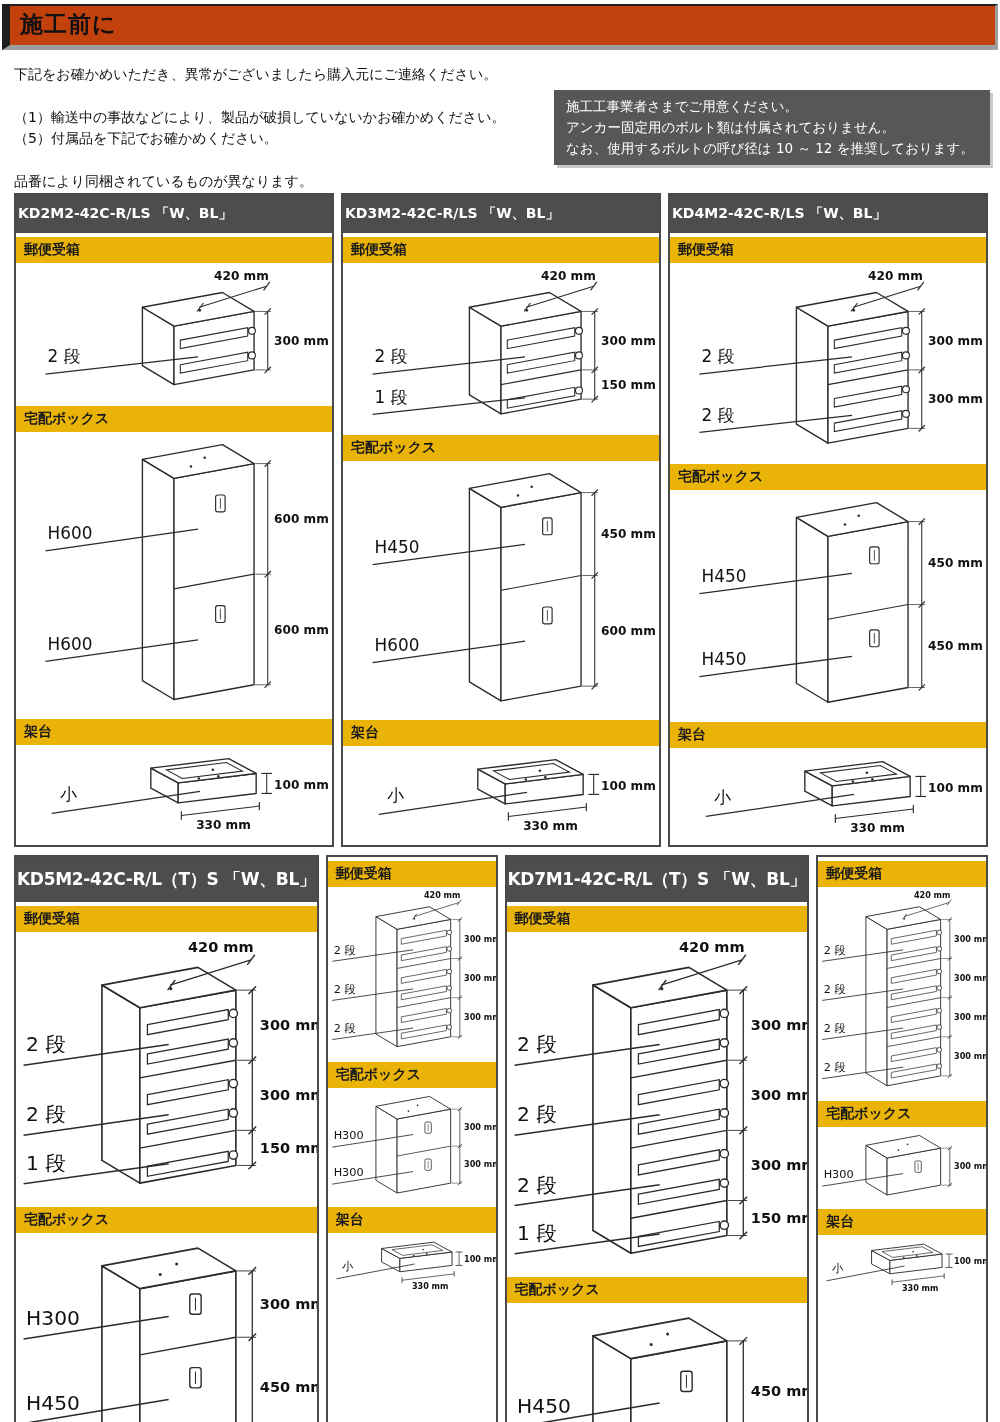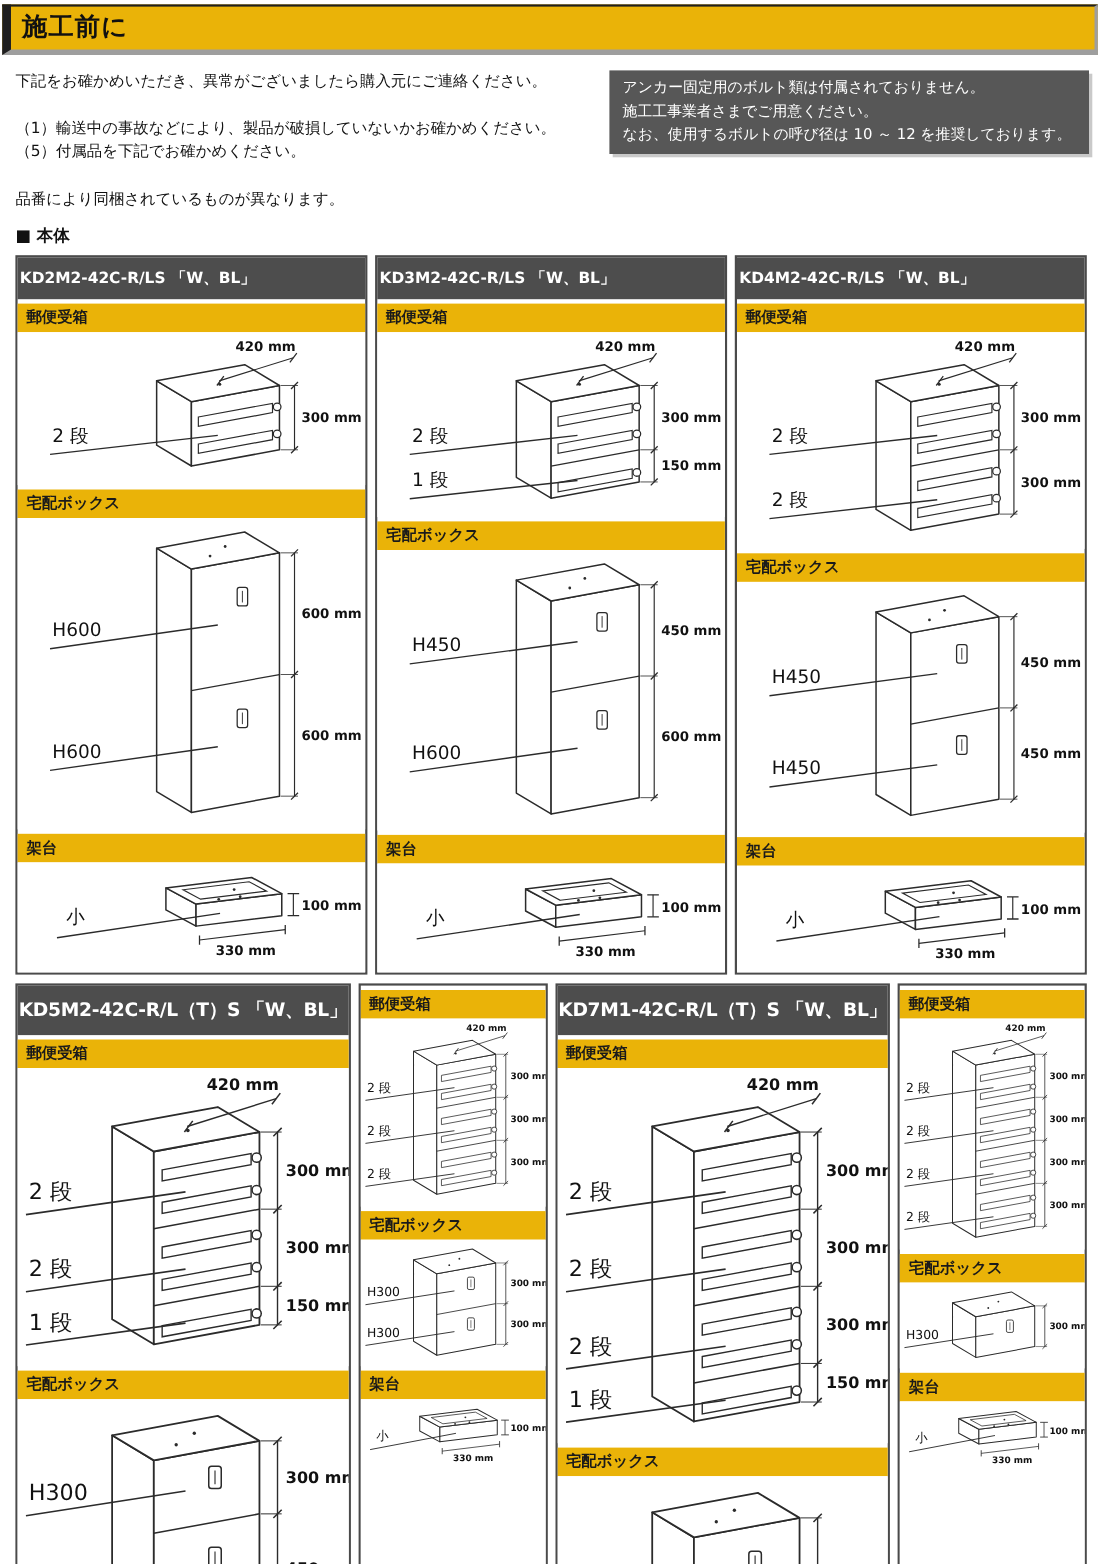--- a/index.html
+++ b/index.html
@@ -6,27 +6,27 @@
   body{width:1000px;font-family:"DejaVu Sans","Liberation Sans",sans-serif;color:#111;}
   .page{padding:2px 0 12px 0;}
 
   
   .title-bar{
     margin:2px 2px 0 2px;
     border-top:2px solid #1f1f1f;
     border-left:8px solid #1f1f1f;
     border-bottom:5px solid #9e9e9e;
     border-right:3px solid #9e9e9e;
-    background:#eab308;
+    background:#c2410c;
     font-size:23px;font-weight:bold;
     padding:3px 10px 5px 10px;
     letter-spacing:1px;
   }
 
-  .intro-row{display:flex;justify-content:space-between;align-items:flex-start;padding:14px 10px 0 14px;}
+  .intro-row{display:flex;justify-content:space-between;align-items:center;padding:14px 10px 0 14px;}
   .intro{font-size:14px;line-height:1.45;}
   .intro .l-gap{margin-top:23px;}
   .notice{
     background:#575757;color:#fff;
     font-size:13.5px;line-height:1.55;
     padding:6px 12px 7px 12px;
     width:412px;flex:0 0 auto;
     box-shadow:3px 3px 0 #c9c9c9;
   }
   .section-heading{font-size:15px;font-weight:bold;padding:14px 0 6px 14px;}
@@ -57,27 +57,26 @@
   <div class="title-bar">施工前に</div>
 
   <div class="intro-row">
     <div class="intro">
       <div>下記をお確かめいただき、異常がございましたら購入元にご連絡ください。</div>
       <div class="l-gap">（1）輸送中の事故などにより、製品が破損していないかお確かめください。</div>
       <div>（5）付属品を下記でお確かめください。</div>
       <div class="l-gap">品番により同梱されているものが異なります。</div>
     </div>
     <div class="notice">
+      <div>施工工事業者さまでご用意ください。</div>
       <div>アンカー固定用のボルト類は付属されておりません。</div>
-      <div>施工工事業者さまでご用意ください。</div>
       <div>なお、使用するボルトの呼び径は 10 ～ 12 を推奨しております。</div>
     </div>
   </div>
 
-  <div class="section-heading">■ 本体</div>
 
   <div class="panels-row row-1" id="row1">
   <div class="panel">
     <div class="panel-header">KD2M2-42C-R/LS 「W、BL」</div>
     <div class="sec-label">郵便受箱</div>
     <div class="drawing mb">
           <svg xmlns="http://www.w3.org/2000/svg" viewBox="0 0 300 132">
             <path d="M150,60 L150,115.5 L120,97.5 L120,42 Z" fill="#fff" stroke="#2b2b2b" stroke-width="1.3" stroke-linejoin="round"></path>
             <path d="M150,60 L226,46 L226,101.5 L150,115.5 Z" fill="#fff" stroke="#2b2b2b" stroke-width="1.3" stroke-linejoin="round"></path>
             <path d="M150,60 L226,46 L196,28 L120,42 Z" fill="#fff" stroke="#2b2b2b" stroke-width="1.3" stroke-linejoin="round"></path>

